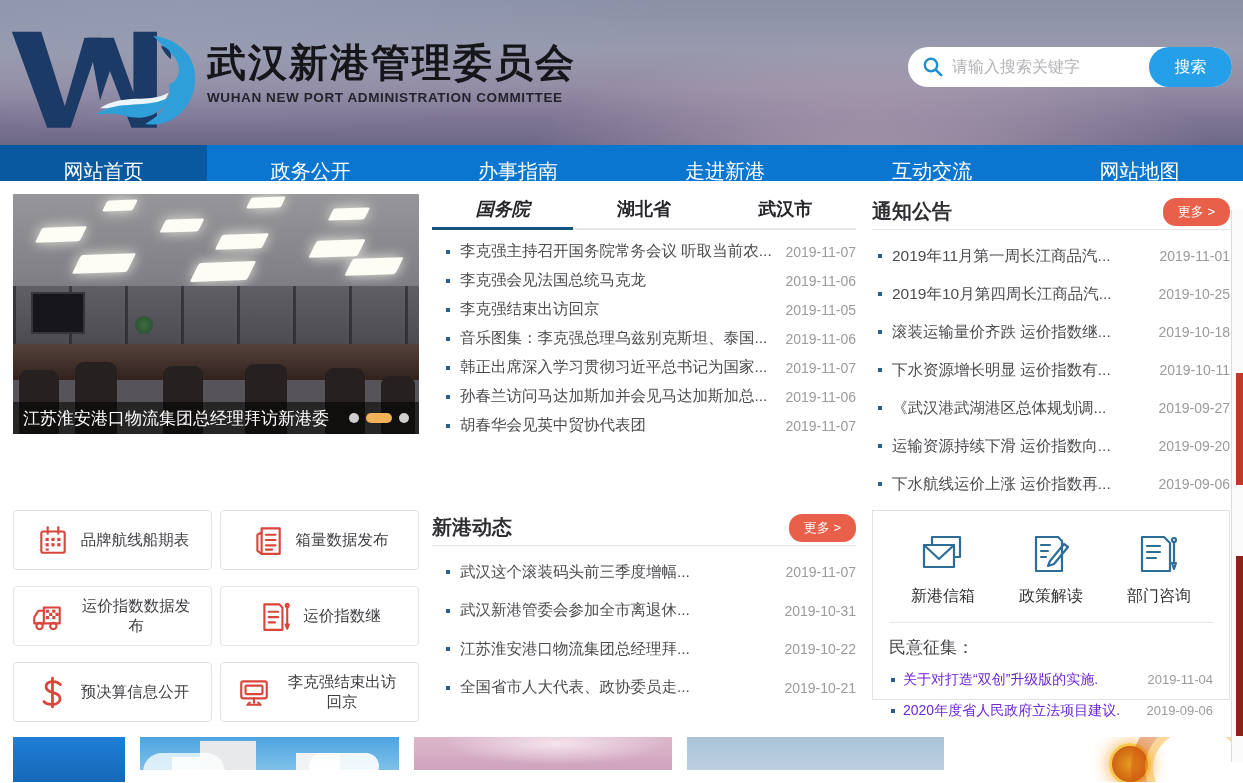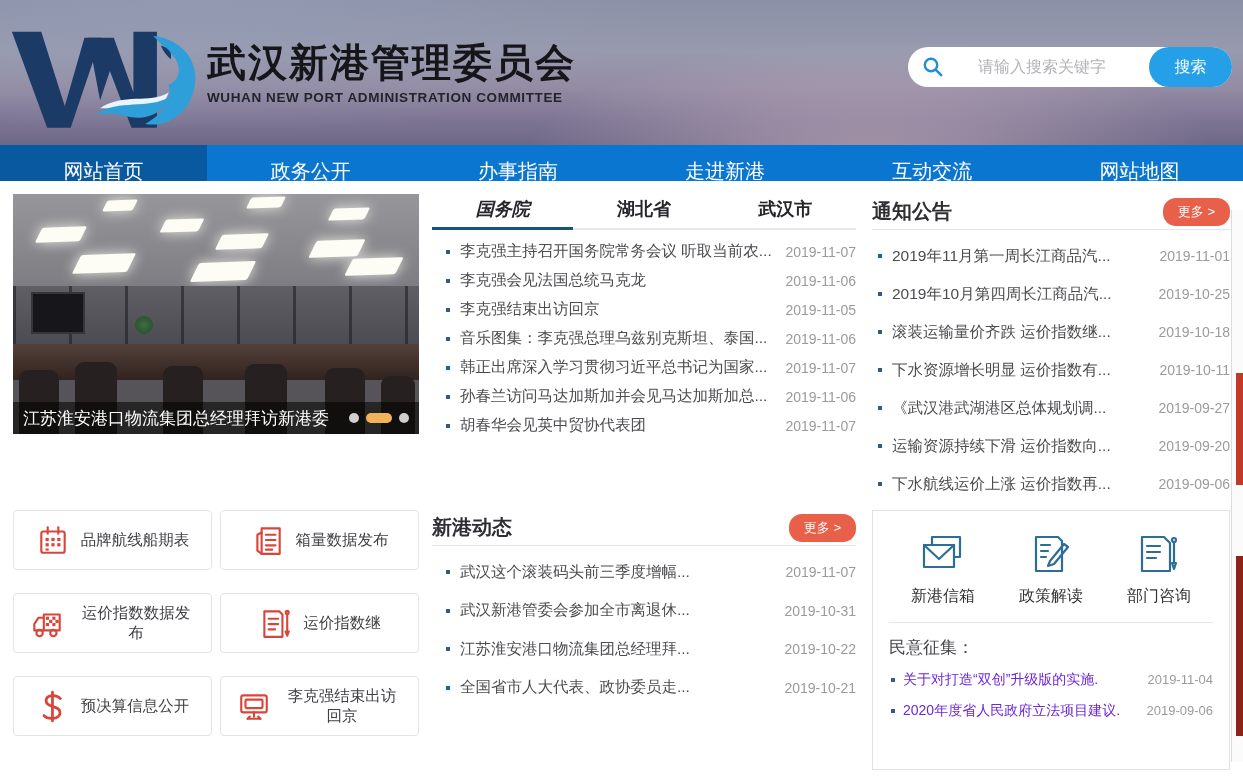--- a/index.html
+++ b/index.html
@@ -15,21 +15,21 @@
       linear-gradient(180deg,#8b90a6 0%,#989aae 35%,#948ca4 60%,#7b7392 85%,#6e6887 100%);
   }
   .logo { position:absolute; left:6px; top:10px; width:196px; height:122px; }
   .brand { position:absolute; left:207px; top:36px; }
   .brand-title { font-size:39px; font-weight:600; color:#15151a; letter-spacing:2px; }
   .brand-sub { font-size:13.5px; font-weight:700; color:#23232b; letter-spacing:.6px; }
   .search { position:absolute; right:11px; top:47px; width:324px; height:40px;
     background:#fff; border-radius:20px; display:flex; align-items:center; padding-left:14px; }
   .search svg { flex:none; }
   .search input { border:none; outline:none; background:transparent; margin-left:8px;
-    font-size:16px; color:#444; width:180px; font-family:inherit;text-align:center; }
+    font-size:16px; color:#444; width:180px; font-family:inherit; }
   .search input::placeholder { color:#b3b3b8; }
   .search-btn { position:absolute; right:0; top:0; width:83px; height:40px; border:none;
     border-radius:20px; background:#25a0e8; color:#fff; font-size:16px; cursor:pointer; font-family:inherit; }
 
   
   .nav { height:36px; background:#0b76cf; display:flex; }
   .nav-item { flex:1; text-align:center; line-height:53px; color:#fff; font-size:20px; cursor:pointer; }
   .nav-item.active { background:#08599f; }
 
   
@@ -94,28 +94,28 @@
   
   .panel-head { height:36px; display:flex; align-items:center; border-bottom:1px solid #e5e5e5; }
   .panel-title { font-size:20px; font-weight:700; color:#2e2e33; }
   .more-btn { margin-left:auto; background:#e8604a; border:none; color:#fff; font-size:13px;
     padding:5px 15px; border-radius:13px; cursor:pointer; font-family:inherit; }
   .notice-list .news-row { height:38px; }
   .notice-list .sq { margin-left:6px; }
   .dyn-list .news-row { height:38.5px; }
 
   
-  .services { width:406px; display:grid; grid-template-columns:1fr 1fr; gap:23px 8px; }
+  .services { width:406px; display:grid; grid-template-columns:1fr 1fr; gap:16px 8px; }
   .svc { height:60px; border:1px solid #e3e3e3; border-radius:4px; background:#fff;
     display:flex; align-items:center; justify-content:center; gap:11px; padding:0 6px; cursor:pointer; }
   .svc svg { flex:none; stroke:#d9453a; fill:none; stroke-width:2; stroke-linecap:round; stroke-linejoin:round; }
   .svc-label { font-size:15.5px; color:#3f3f44; text-align:center; line-height:1.3; max-width:120px; }
 
   
-  .inter { width:358px; border:1px solid #e2e2e2; padding:20px 16px 8px; height:260px; }
+  .inter { width:358px; border:1px solid #e2e2e2; padding:20px 16px 8px; height:190px; }
   .shortcuts { display:flex; justify-content:space-around; padding-bottom:15px; border-bottom:1px solid #e6e6e6; }
   .shortcut { display:flex; flex-direction:column; align-items:center; cursor:pointer; }
   .shortcut svg { stroke:#2d6e99; fill:none; stroke-width:2.2; stroke-linecap:round; stroke-linejoin:round; }
   .shortcut-label { margin-top:9px; font-size:16px; color:#333; }
   .poll-title { margin:13px 0 5px; font-size:17px; color:#46464b; }
   .poll-row { display:flex; align-items:center; height:31px; cursor:pointer; }
   .poll-row .sq { margin-left:2px; margin-right:8px; }
   .poll-text { flex:1; font-size:14px; color:#6d28d9; white-space:nowrap; overflow:hidden; }
   .poll-date { font-size:13px; color:#9b9b9f; flex:none; margin-left:6px; }
 

